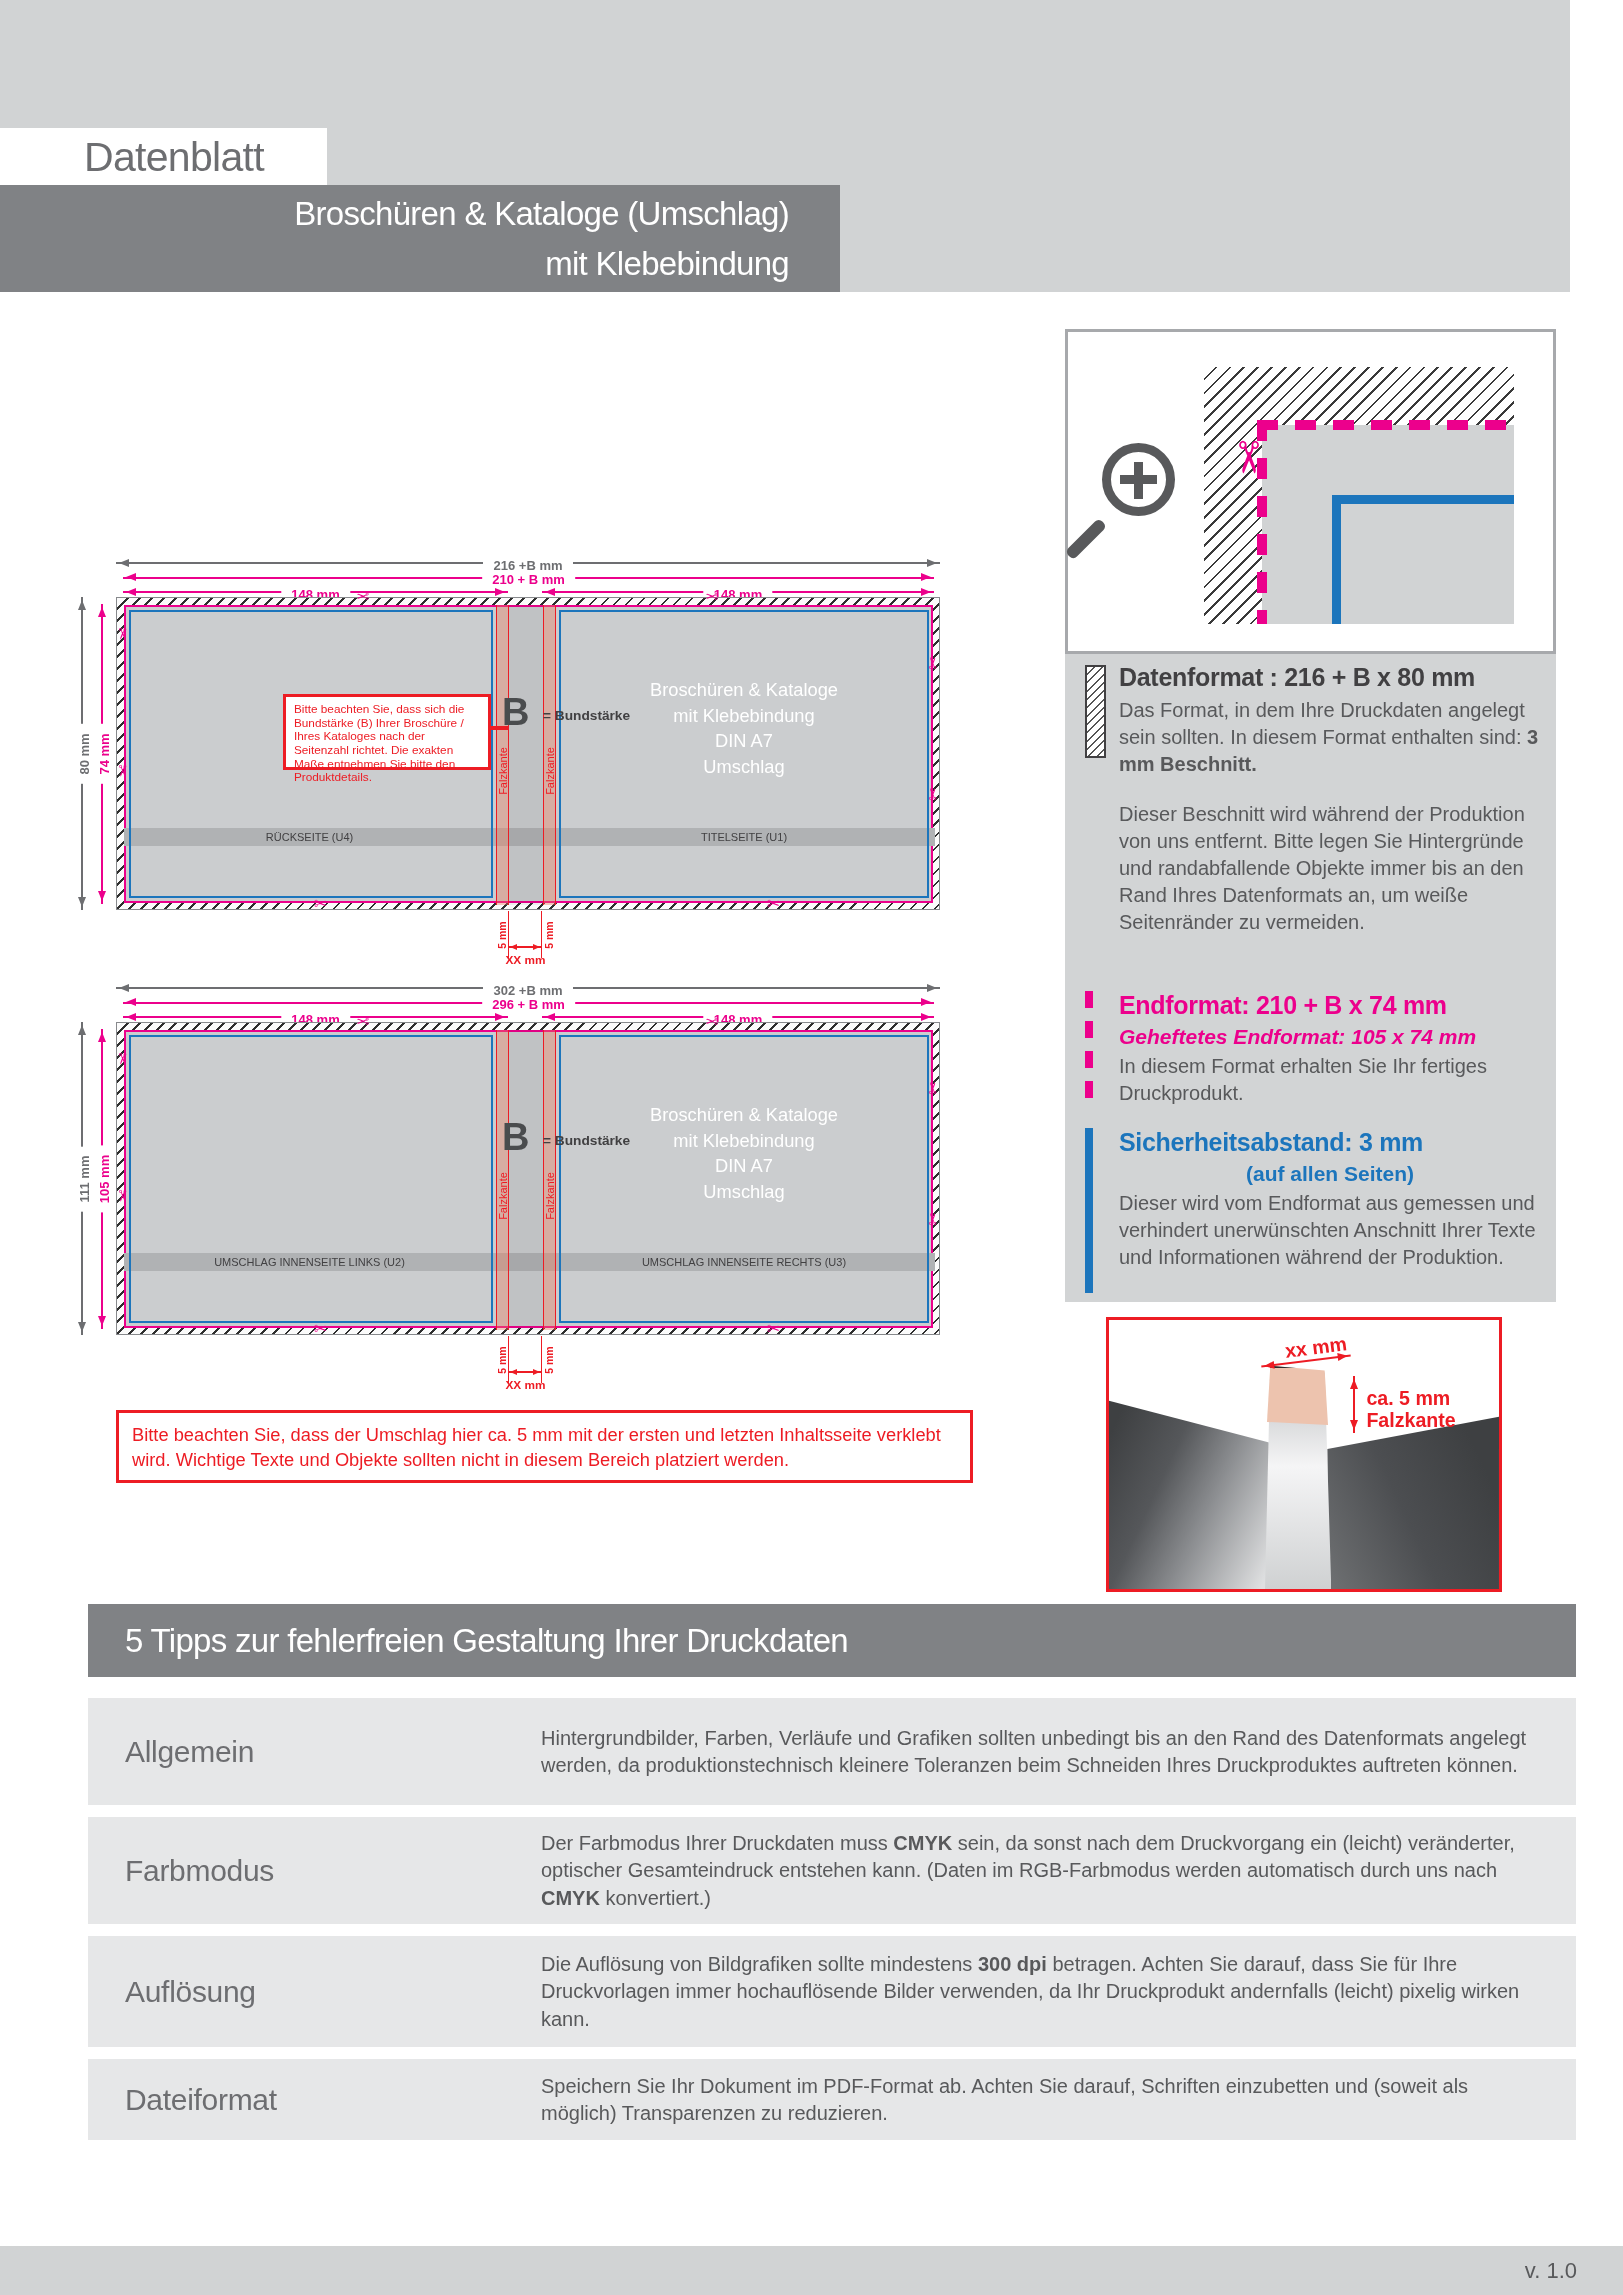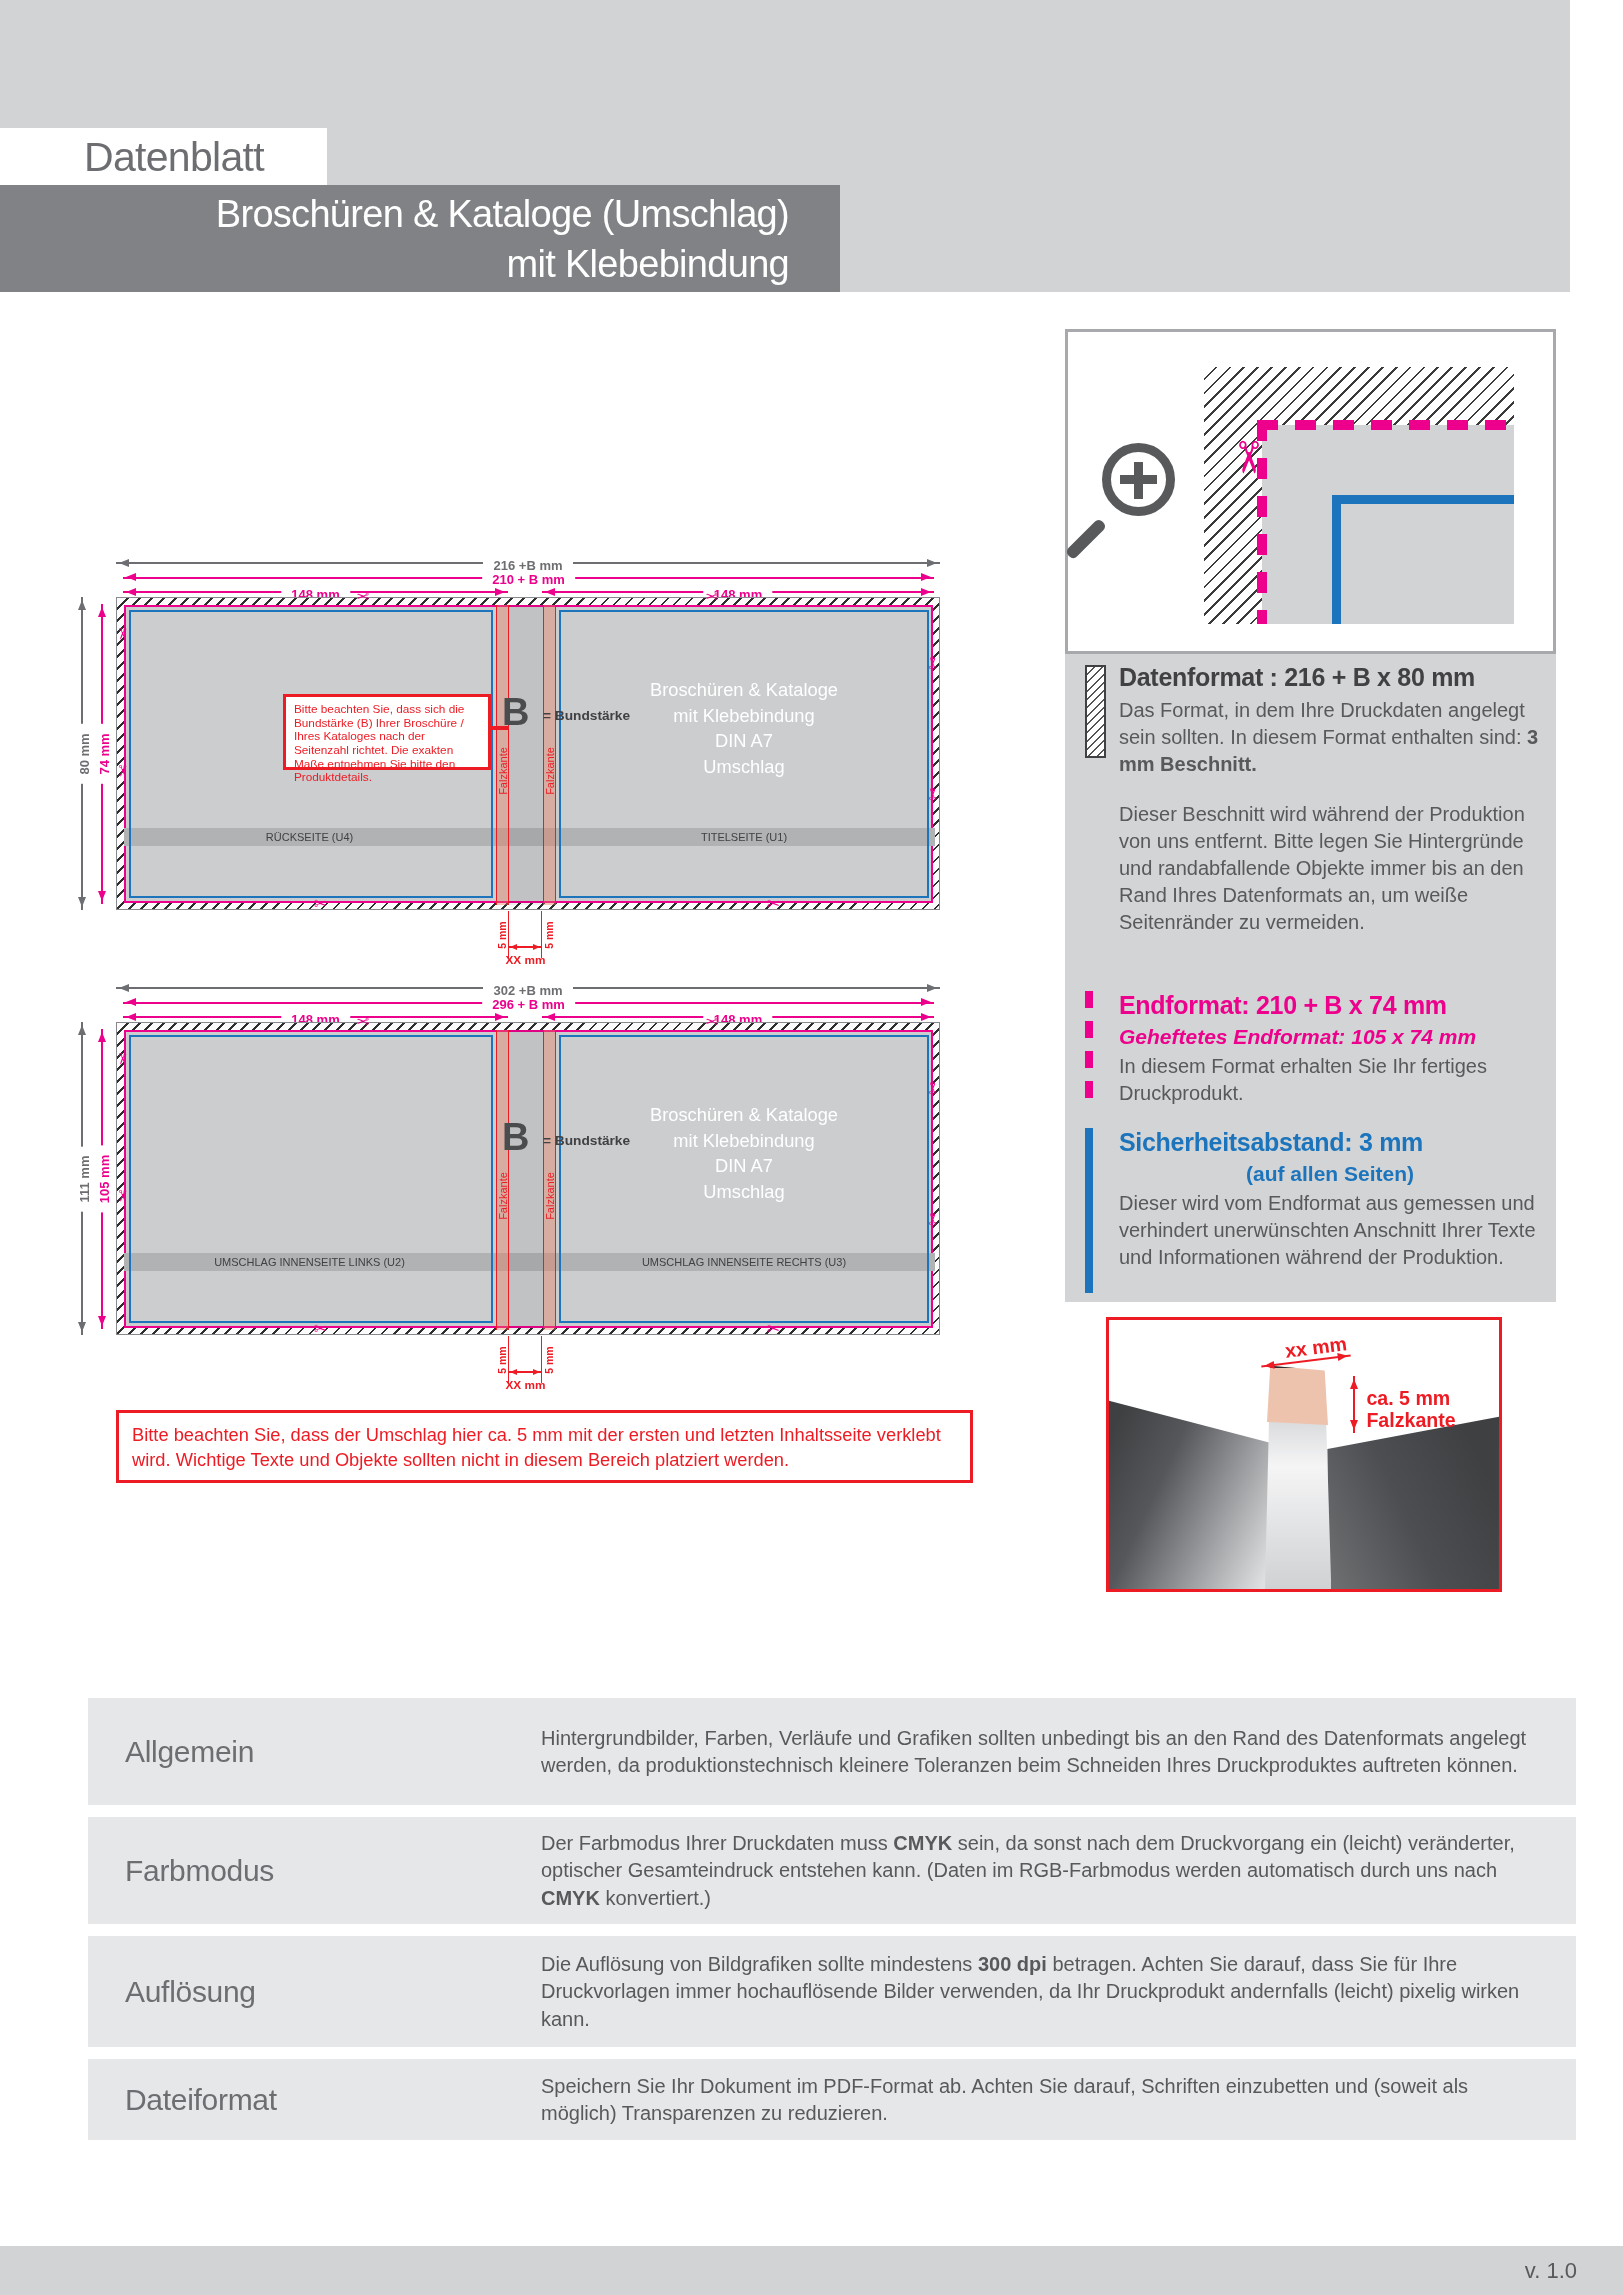--- a/index.html
+++ b/index.html
@@ -5,21 +5,21 @@
   * { margin:0; padding:0; box-sizing:border-box; }
   html,body { background:#ffffff; }
   body { font-family:"Liberation Sans", sans-serif; color:#58595b; }
   .page { position:relative; width:1623px; height:2295px; background:#ffffff; overflow:hidden; }
 
   
   .hdr-bg    { position:absolute; left:0; top:0; width:1570px; height:292px; background:#d1d3d4; }
   .hdr-title-band { position:absolute; left:0; top:128px; width:327px; height:58px; background:#ffffff; }
   .hdr-title { position:absolute; left:84px; top:0; line-height:58px; font-size:41px; letter-spacing:-0.7px; color:#6d6e71; }
   .hdr-sub-band { position:absolute; left:0; top:185px; width:840px; height:107px; background:#808285; }
-  .hdr-sub   { position:absolute; right:51px; top:3.9px; text-align:right; color:#ffffff; font-size:38px; line-height:50px; letter-spacing:-0.7px; }
+  .hdr-sub   { position:absolute; right:51px; top:3.9px; text-align:right; color:#ffffff; font-size:33px; line-height:50px; letter-spacing:-0.7px; }
 
   
   .dim { position:absolute; height:0; border-top:2px solid currentColor; }
   .dim::before { content:""; position:absolute; left:-1.3px; top:-5.2px; border:4.6px solid transparent; border-right:10.5px solid currentColor; }
   .dim::after  { content:""; position:absolute; right:-1.3px; top:-5.2px; border:4.6px solid transparent; border-left:10.5px solid currentColor; }
   .dim .lbl { position:absolute; left:50%; top:0.7px; transform:translate(-50%,-50%); background:#ffffff; padding:0 10.5px; font-size:13px; font-weight:bold; white-space:nowrap; }
   .vdim { position:absolute; width:0; border-left:2px solid currentColor; }
   .vdim::before { content:""; position:absolute; top:-1.3px; left:-5.2px; border:4.6px solid transparent; border-bottom:10.5px solid currentColor; }
   .vdim::after  { content:""; position:absolute; bottom:-1.3px; left:-5.2px; border:4.6px solid transparent; border-top:10.5px solid currentColor; }
   .vdim .lbl { position:absolute; top:50%; left:0.7px; transform:translate(-50%,-50%) rotate(-90deg); background:#ffffff; padding:0 9.2px; font-size:13px; font-weight:bold; white-space:nowrap; }
@@ -311,20 +311,23 @@
     <div class="sp-right"></div>
     <div class="sp-col"></div>
     <div class="sp-salmon"></div>
     <div class="dim fig-harrow" style="position:absolute;"></div>
     <div class="vdim fig-varrow" style="position:absolute;"></div>
     <div class="figlbl fig-xx">xx mm</div>
     <div class="figlbl fig-ca">ca. 5 mm</div>
     <div class="figlbl fig-fk">Falzkante</div>
   </div>
 
+  <div class="tips-banner">
+    <div class="t">5 Tipps zur fehlerfreien Gestaltung Ihrer Druckdaten</div>
+  </div>
 
   <div class="tip-row tr1">
     <div class="tip-label">Allgemein</div>
     <div class="tip-text"><span>Hintergrundbilder, Farben, Verläufe und Grafiken sollten unbedingt bis an den Rand des Datenformats angelegt werden, da produktionstechnisch kleinere Toleranzen beim Schneiden Ihres Druckproduktes auftreten können.</span></div>
   </div>
   <div class="tip-row tr2">
     <div class="tip-label">Farbmodus</div>
     <div class="tip-text"><span>Der Farbmodus Ihrer Druckdaten muss </span><span class="b">CMYK</span><span> sein, da sonst nach dem Druckvorgang ein (leicht) veränderter, optischer Gesamteindruck entstehen kann. (Daten im RGB-Farbmodus werden automatisch durch uns nach </span><span class="b">CMYK</span><span> konvertiert.)</span></div>
   </div>
   <div class="tip-row tr3">

